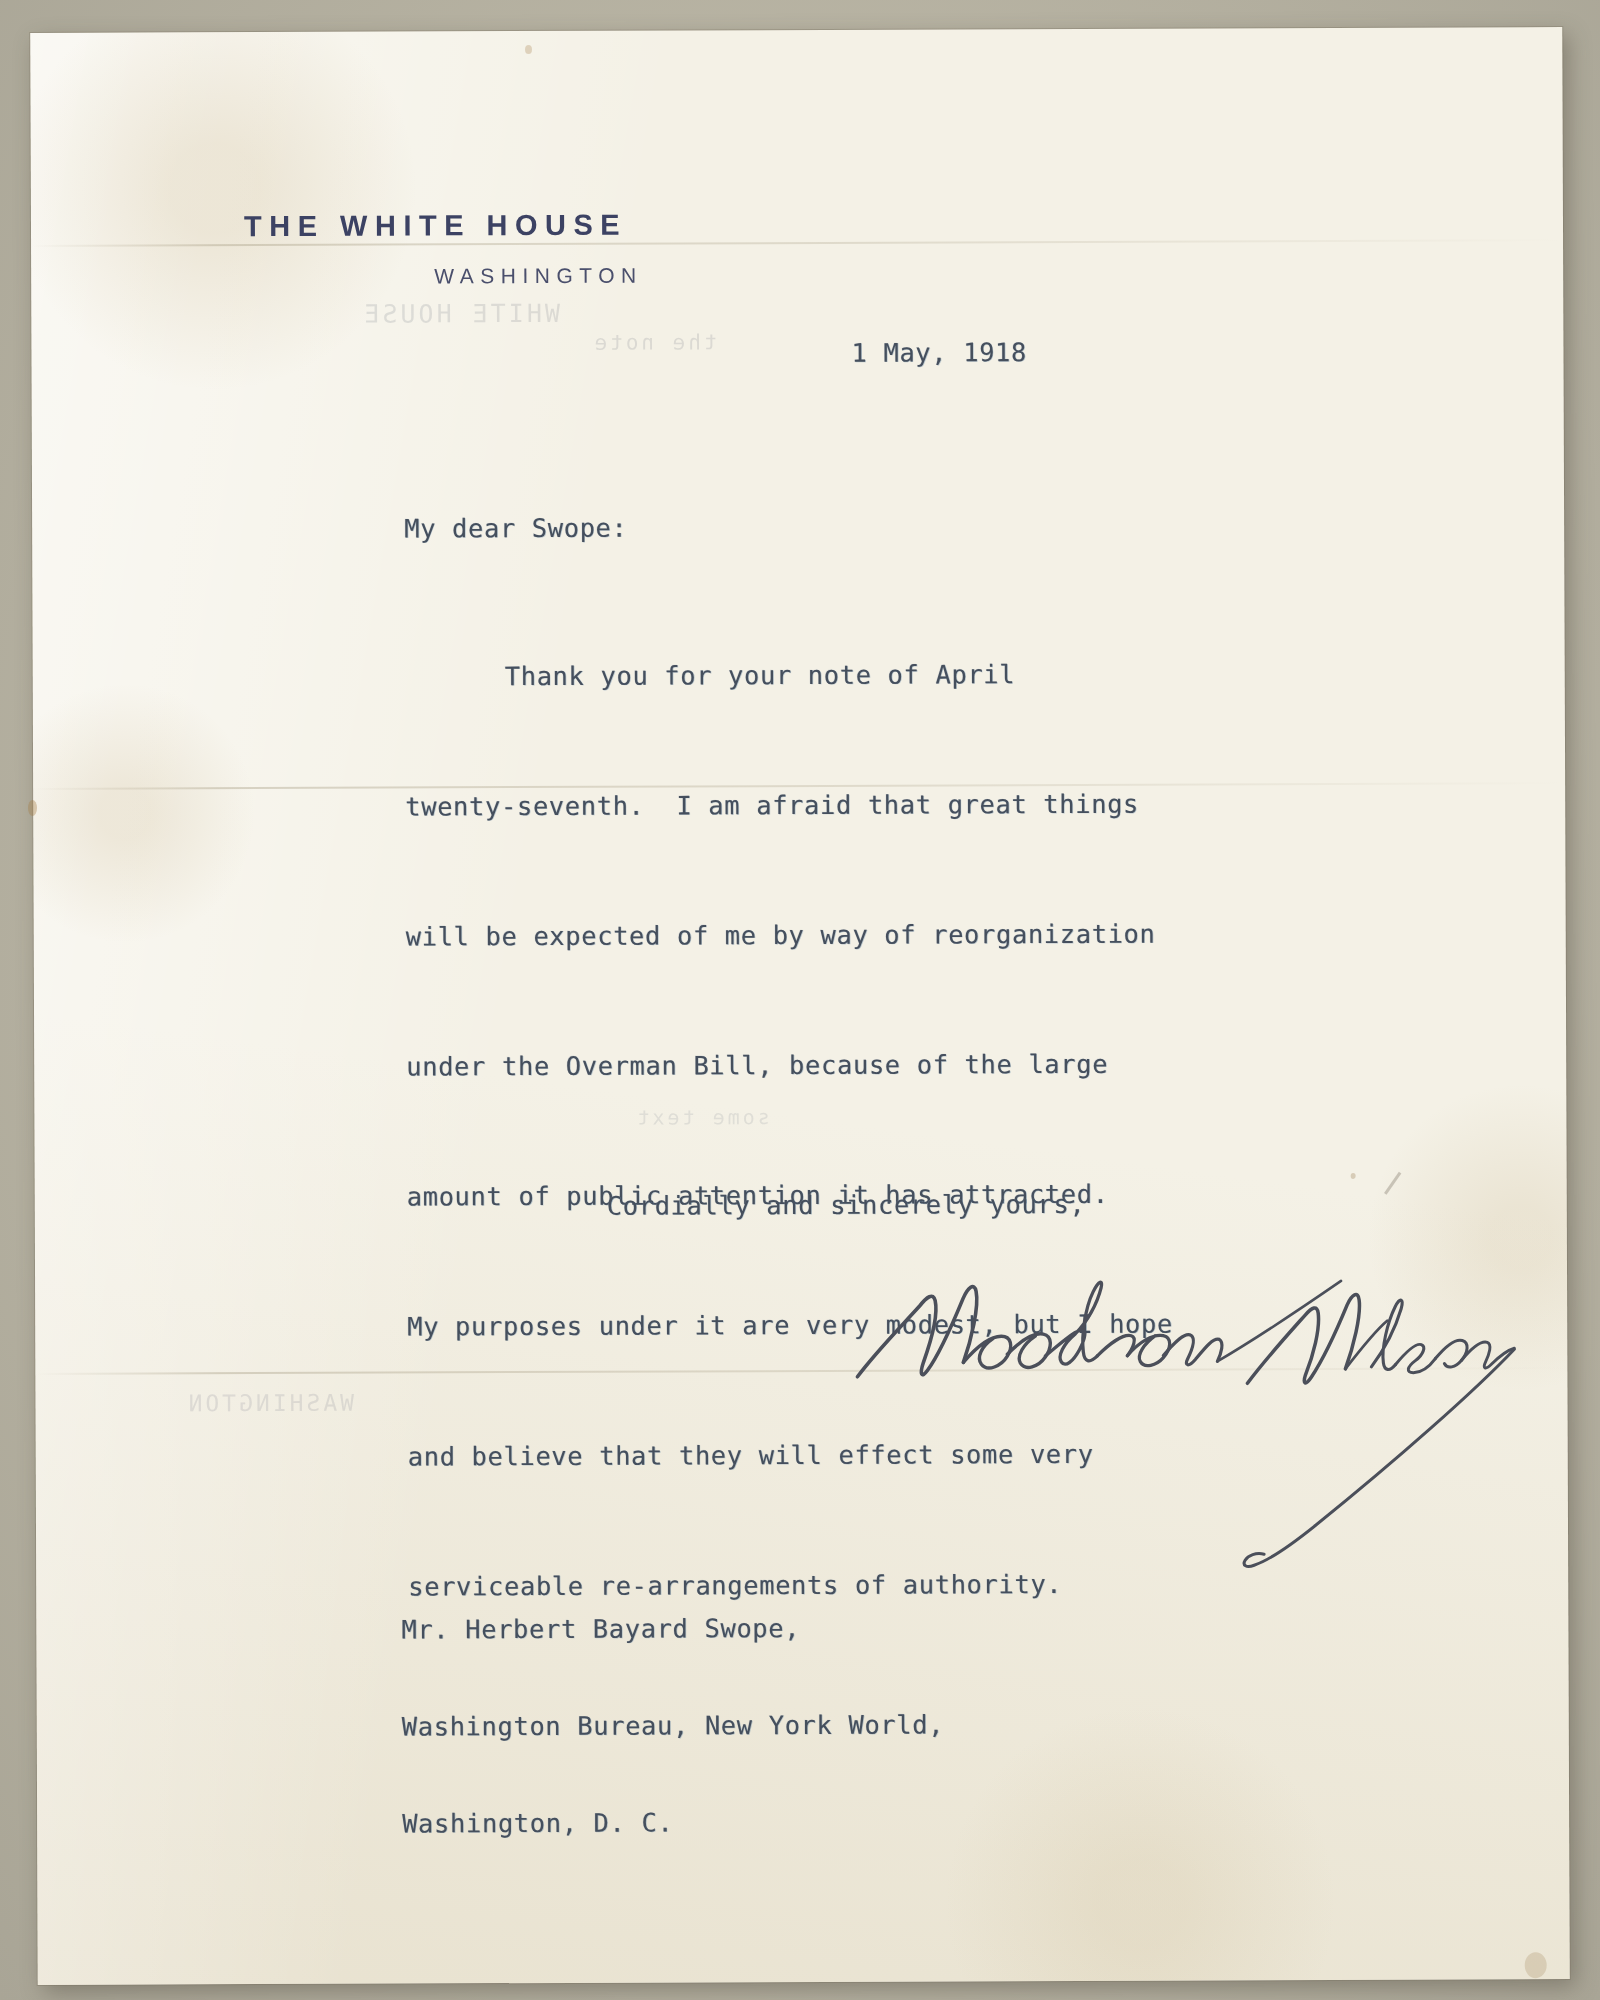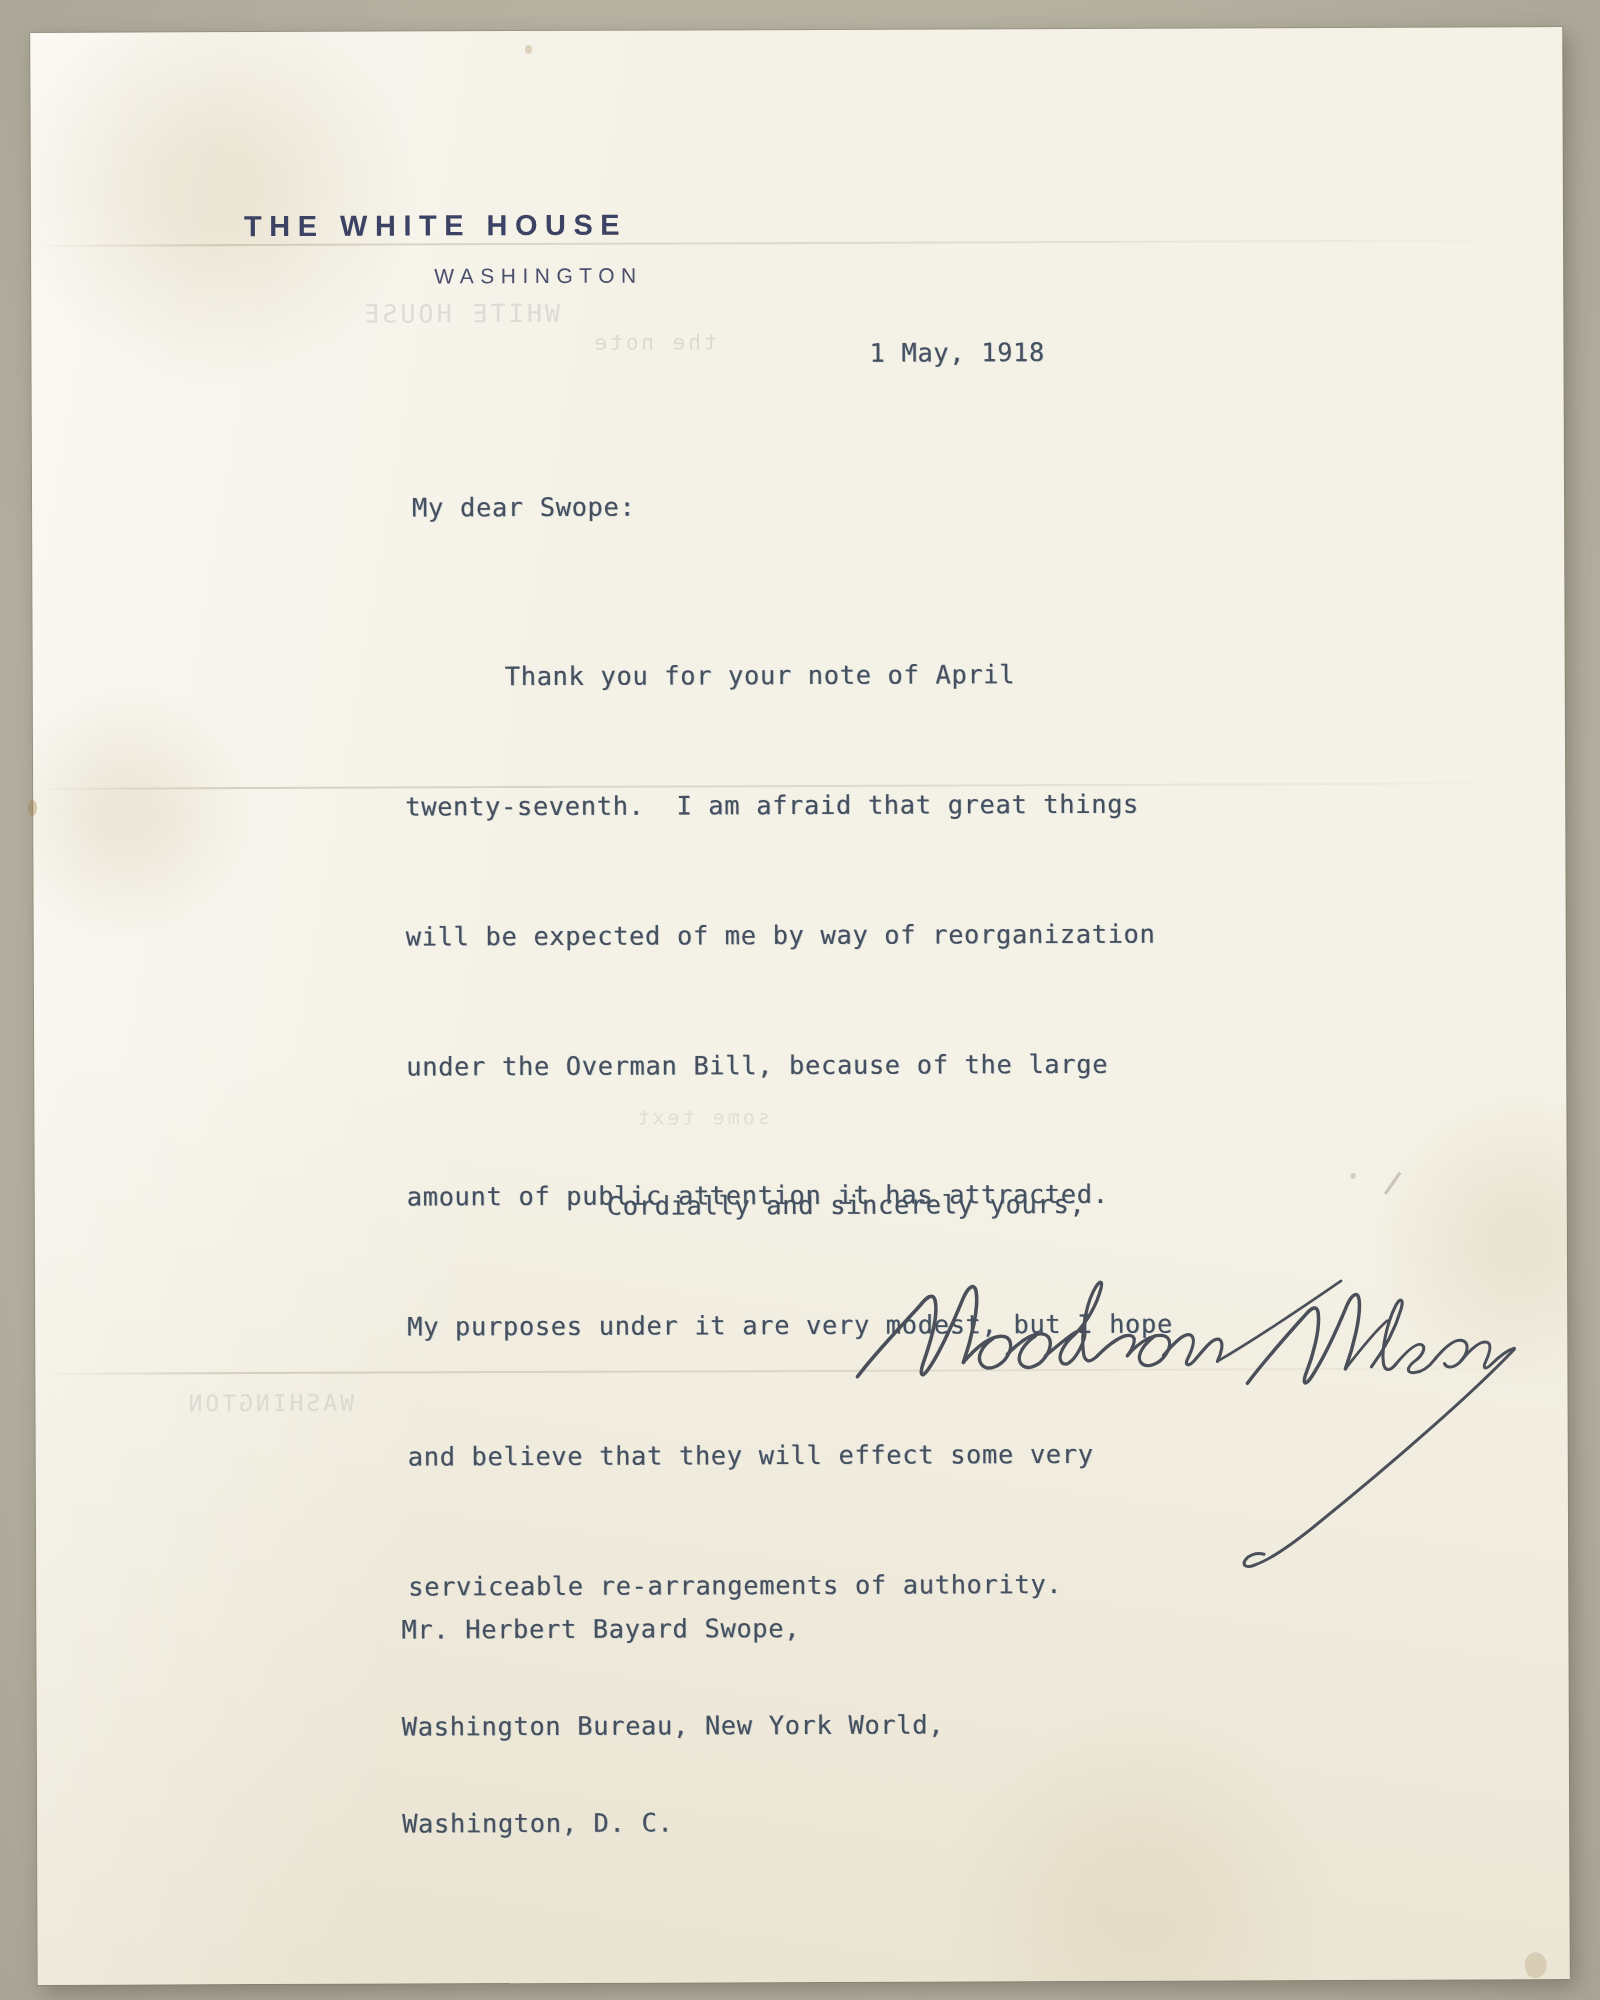--- a/index.html
+++ b/index.html
@@ -113,23 +113,23 @@
     font-family: "DejaVu Sans Mono", monospace;
     color: #454f5d;
     font-size: 25.5px;
     letter-spacing: 0.6px;
     white-space: pre;
     text-shadow:
        0.7px 0.4px 0.4px rgba(96,132,166,.40),
       -0.5px -0.3px 0.5px rgba(150,160,175,.30);
   }
 
-  .date-line  { left: 838px; top: 308px; }
-
-  .salutation { left: 372px; top: 461px; margin-left: 8px; }
+  .date-line  { left: 820px; top: 308px; }
+
+  .salutation { left: 372px; top: 482px; }
 
   .body-block { left: 372px; top: 568px; }
   .body-block .ln {
     display: block;
     height: 70px;
     line-height: 34px;
   }
   .body-block .ln.indent { padding-left: 100px; }
 
   .closing    { left: 572px; top: 1160px; }

